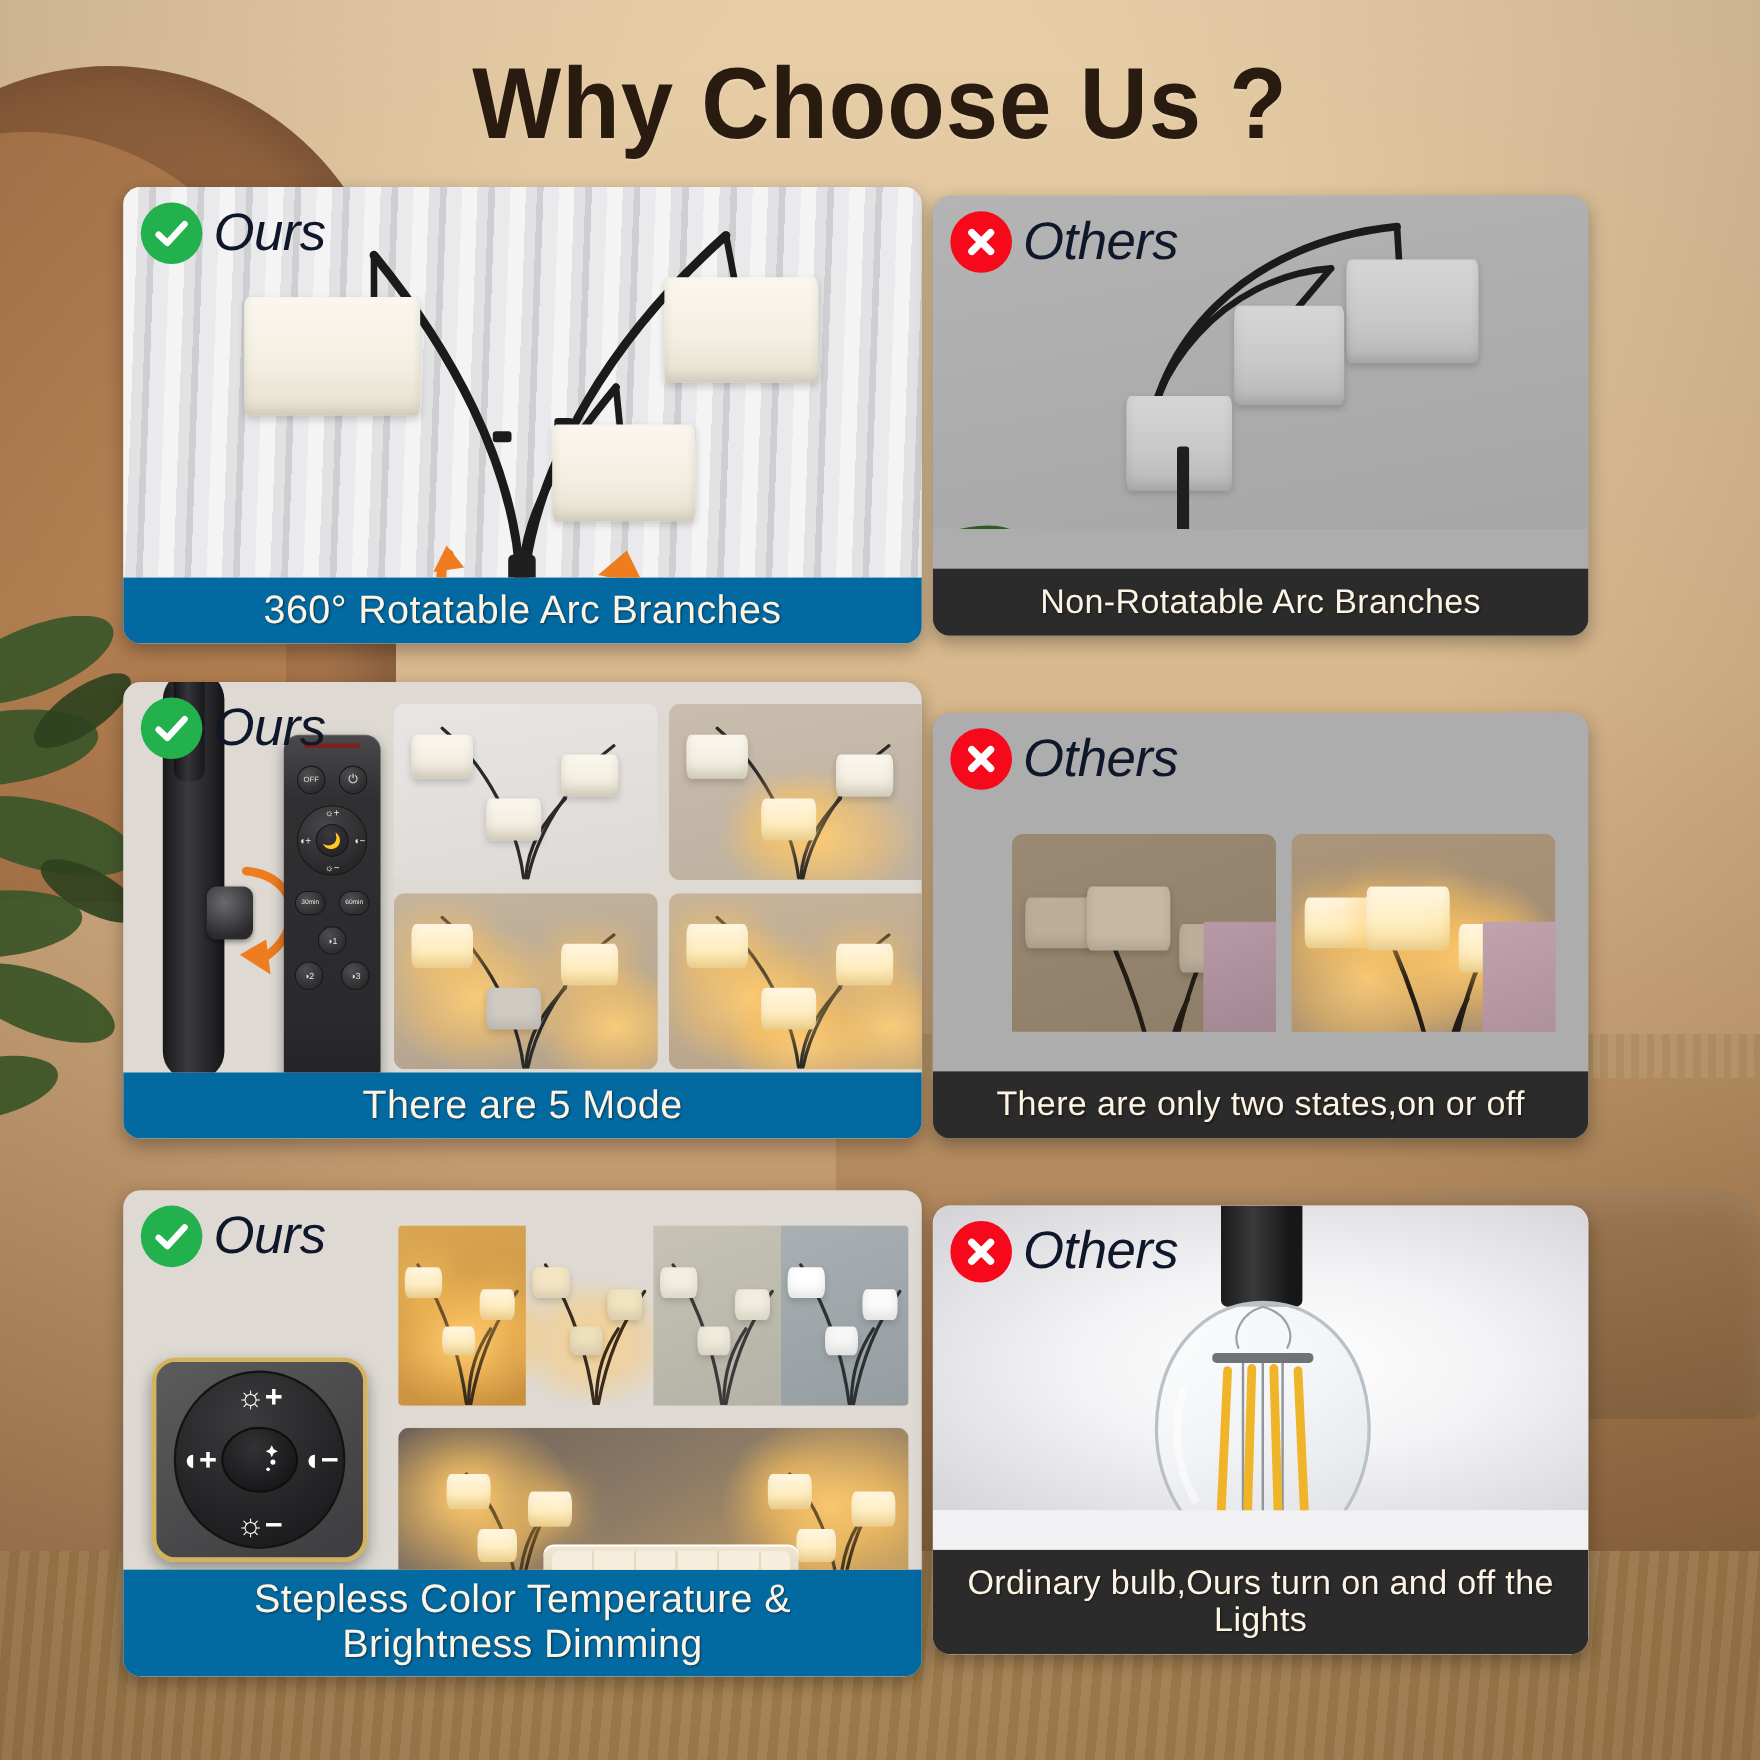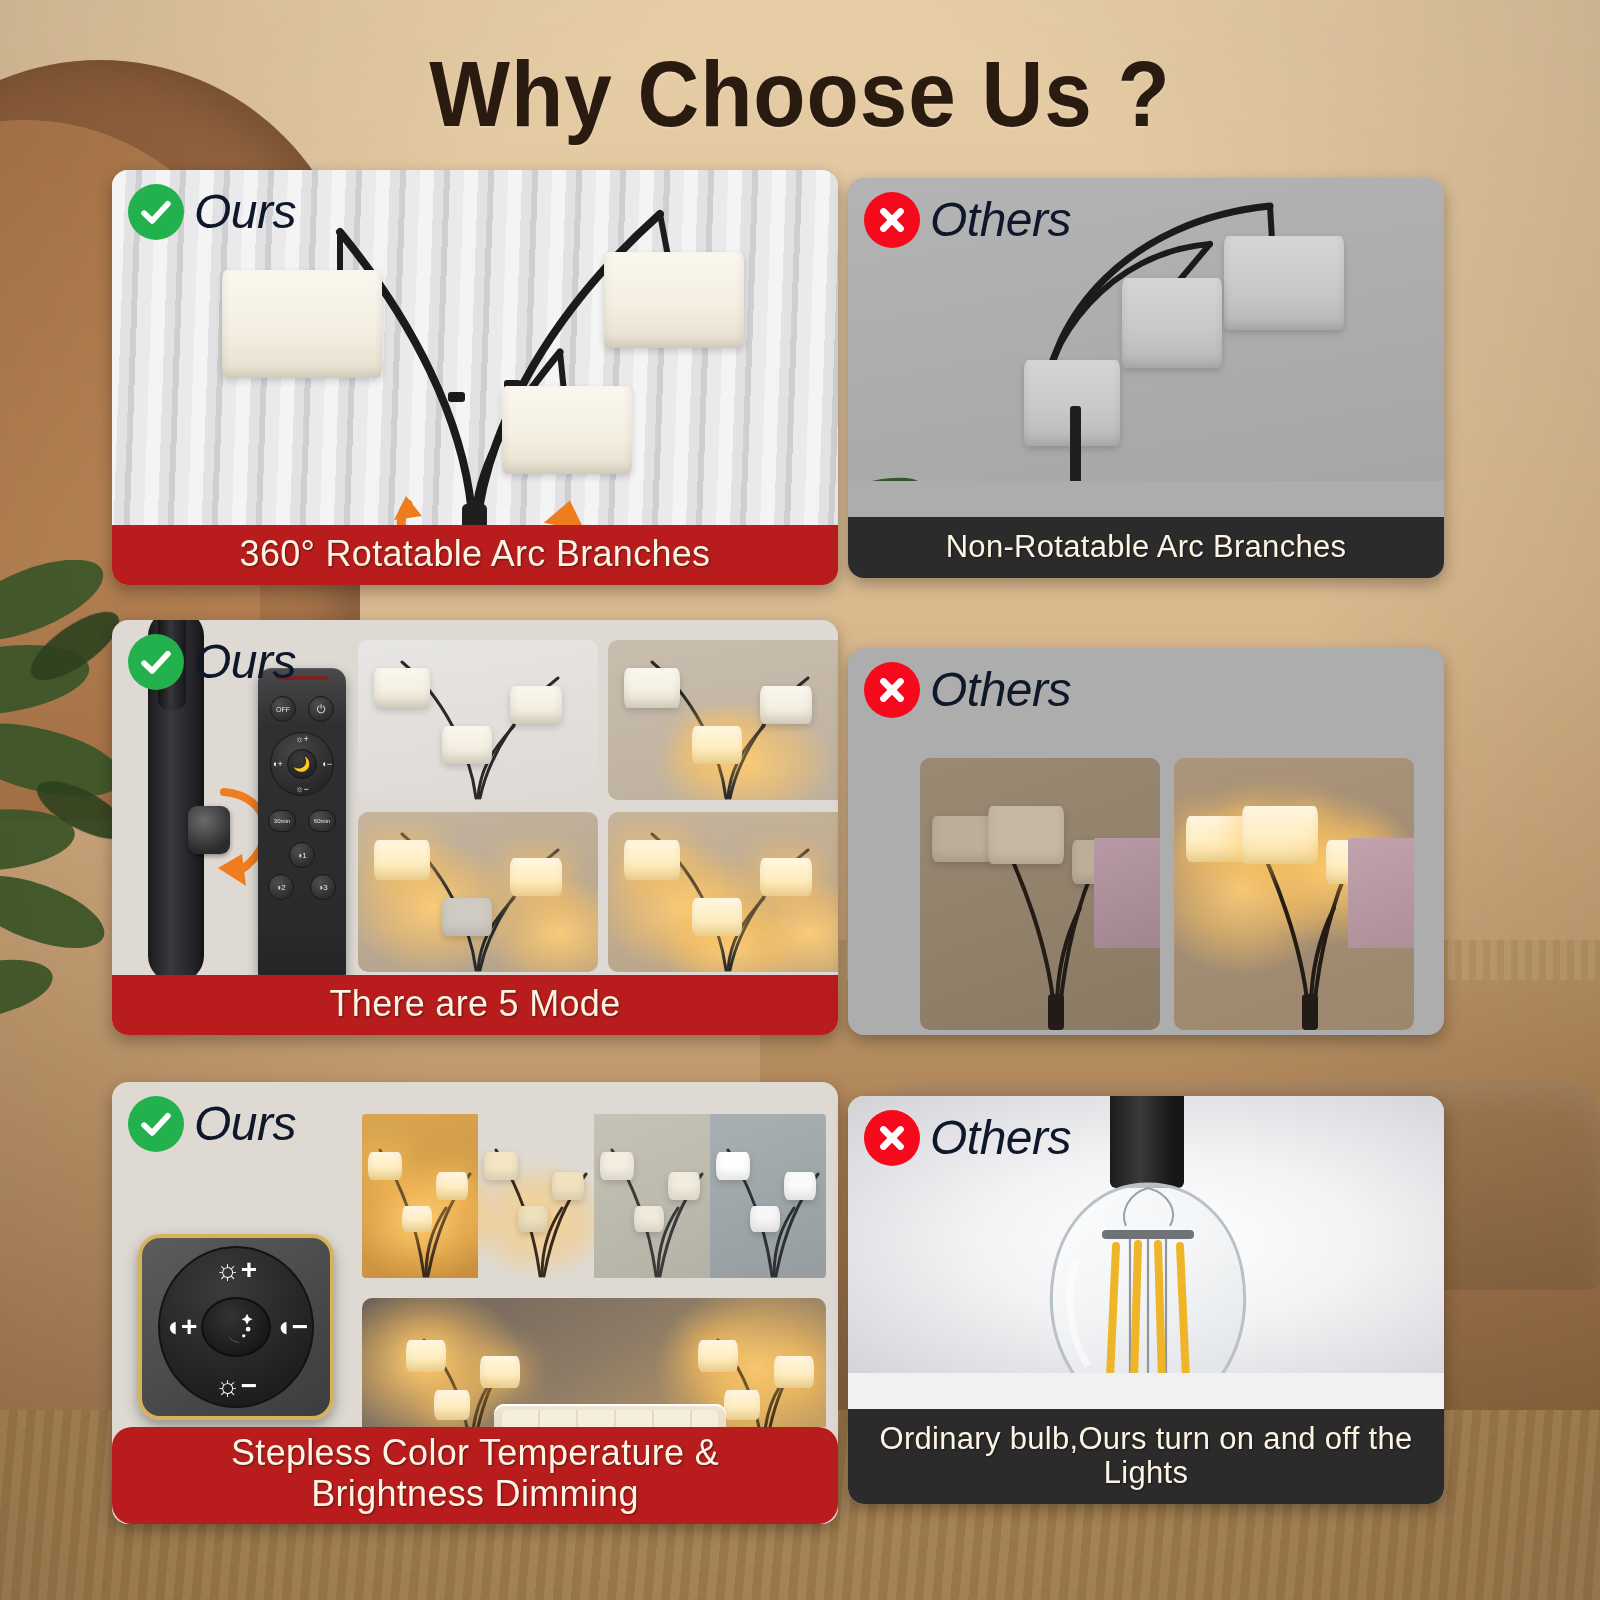--- a/index.html
+++ b/index.html
@@ -90,21 +90,21 @@
   .caption {
     flex: 0 0 auto;
     text-align: center;
     color: #fdf4e4;
     font-size: 36px;
     letter-spacing: .3px;
     line-height: 1.12;
     padding: 9px 6px 11px;
     text-shadow: 1px 1px 2px rgba(0,0,0,.45);
   }
-  .caption.orange { background: #b91c1c; }
+  .caption.orange { background: #0369a1; }
   .caption.dark   { background: #2b2b2b; font-size: 31px; padding: 13px 6px; margin-top: 36px; }
 
   
   .badge-row {
     position: absolute; top: 14px; left: 16px; z-index: 6;
     display: flex; align-items: center; gap: 10px;
   }
   .badge {
     width: 56px; height: 56px; border-radius: 50%;
     display: flex; align-items: center; justify-content: center;
@@ -484,20 +484,21 @@
 
     <div class="badge-row">
       <div class="badge no">
         <svg viewBox="0 0 24 24">
             <path d="M6.6 6.6 L17.4 17.4 M17.4 6.6 L6.6 17.4" stroke="#fff" stroke-width="4.2" stroke-linecap="round"></path>
           </svg>
       </div>
       <div class="badge-label">Others</div>
     </div>
   </div>
+  <div class="caption dark">There are only two states,on or off</div>
 </div>
 
 <div class="card ours" style="left:112px; top:1082px; width:726px; height:442px;">
   <div class="card-body">
 
     <div class="dimpanel" style="left:26px; top:152px; width:196px; height:186px;">
       <div class="dimdisc">
         <span class="dimlbl" style="left:50%;top:6px;transform:translateX(-50%);">☼+</span>
         <span class="dimlbl" style="left:50%;bottom:4px;transform:translateX(-50%);">☼−</span>
         <span class="dimlbl" style="left:4px;top:50%;transform:translateY(-50%);">◖+</span>
@@ -596,21 +597,21 @@
     <div class="badge-row">
       <div class="badge ok">
         <svg viewBox="0 0 24 24">
             <path d="M4.5 12.8 L9.6 17.6 L19.5 6.8" fill="none" stroke="#fff" stroke-width="3.6" stroke-linecap="round" stroke-linejoin="round"></path>
           </svg>
       </div>
       <div class="badge-label">Ours</div>
     </div>
   </div>
 
-  <div class="caption orange" style="padding:6px 6px 10px;border-radius:20px;">
+  <div class="caption orange" style="padding:6px 6px 10px;">
     <div>Stepless Color Temperature &amp;</div>
     <div>Brightness Dimming</div>
   </div>
 </div>
 
 <div class="card other" style="left:848px; top:1096px; width:596px; height:408px; background:#f1f1f3;">
   <div class="card-body">
     <div class="bulb-card-bg"></div>
 
     <div style="position:absolute;left:262px;top:-18px;width:74px;height:110px;border-radius:6px;

